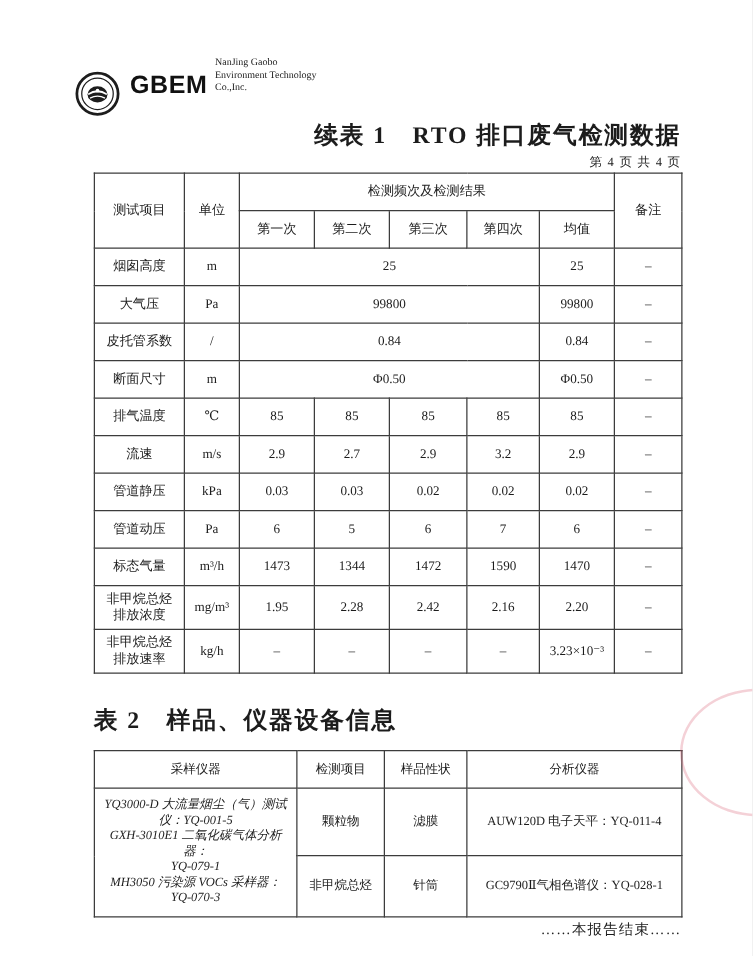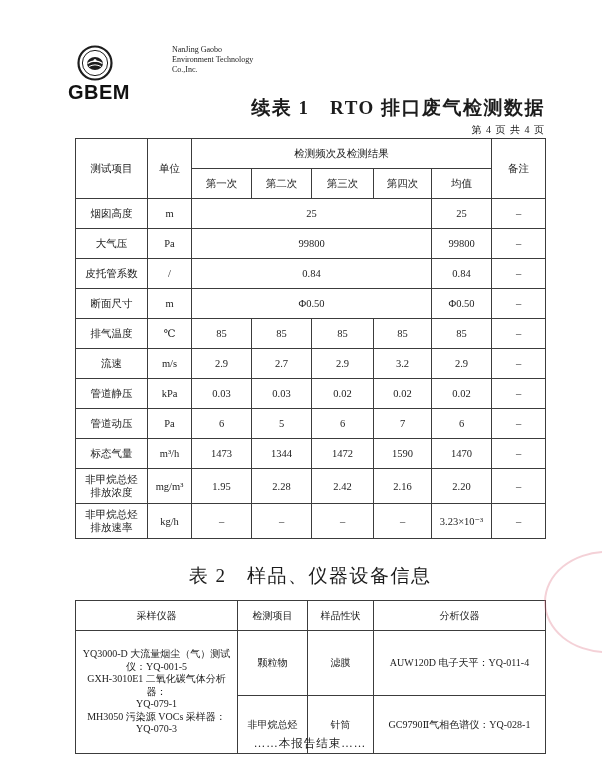--- a/index.html
+++ b/index.html
@@ -4,51 +4,51 @@
 <style>
   html,body { margin:0; padding:0; background:#e8e8e8; }
   .page {
     position:relative; width:602px; height:765px; margin:0 auto;
     background:#ffffff; overflow:hidden;
     font-family:"Liberation Serif","DejaVu Serif",serif;
     color:#1c1c1c;
   }
   
   .letterhead { position:absolute; left:60px; top:42px; right:40px; height:44px; }
-  .logo-group { position:absolute; left:0; top:3px; display:flex; align-items:center;flex-direction:column; }
+  .logo-group { position:absolute; left:0; top:15px; display:flex; align-items:flex-start; }
   .emblem { width:36px; height:36px; }
   .logo-word {
     font-family:"Liberation Sans","DejaVu Sans",sans-serif;
     font-weight:bold; font-size:20px; letter-spacing:0.5px;
     margin-left:8px; color:#111;
   }
   .company { position:absolute; left:112px; top:3px; font-size:8px; line-height:10px; color:#222; }
   .doc-number { position:absolute; left:275px; top:16px; font-size:10px; letter-spacing:0.6px; white-space:nowrap; }
   
   .band { position:absolute; left:75px; width:470px; }
   .doc-title { top:95px; text-align:right; font-size:19px; font-weight:bold; letter-spacing:1.5px; }
   .page-marker { top:123px; text-align:right; font-size:10px; letter-spacing:1px; }
-  .table2-title { top:563px; text-align:center; font-size:19px; font-weight:normal; letter-spacing:1.5px; }
-  .end-line { top:736px; text-align:center; font-size:11.5px; letter-spacing:1px; }
+  .table2-title { top:563px; font-size:19px; font-weight:bold; letter-spacing:1.5px; }
+  .end-line { top:736px; text-align:right; font-size:11.5px; letter-spacing:1px; }
   
   table { border-collapse:collapse; table-layout:fixed; position:absolute; left:75px; background:#fff; }
   td {
     border:1px solid #3c3c3c; text-align:center; vertical-align:middle;
     font-size:10.5px; padding:0 2px; overflow:hidden; line-height:13px;
   }
   .t1 { top:138px; width:470px; }
   .t1 tr.hrow td { height:29px; }
   .t1 tr.drow td { height:29px;text-align:center; }
   .t1 tr.drow2 td { height:34px; }
   .t2 { top:600px; width:470px; }
   .t2 tr.hrow td { height:29px; }
   .t2 tr.r1 td { height:53px; }
   .t2 tr.r2 td { height:47px; }
   .t2 td { font-size:10px; }
-  .sampler-cell { line-height:12.5px; padding:17px 3px; }
+  .sampler-cell { line-height:12.5px; padding:7px 3px;font-style:italic; }
   
   .stamp-arc {
     position:absolute; left:544px; top:551px; width:120px; height:98px;
     border:2px solid rgba(216,90,110,0.28); border-radius:50%;
     pointer-events:none;
   }
 </style>
 </head>
 <body>
 

